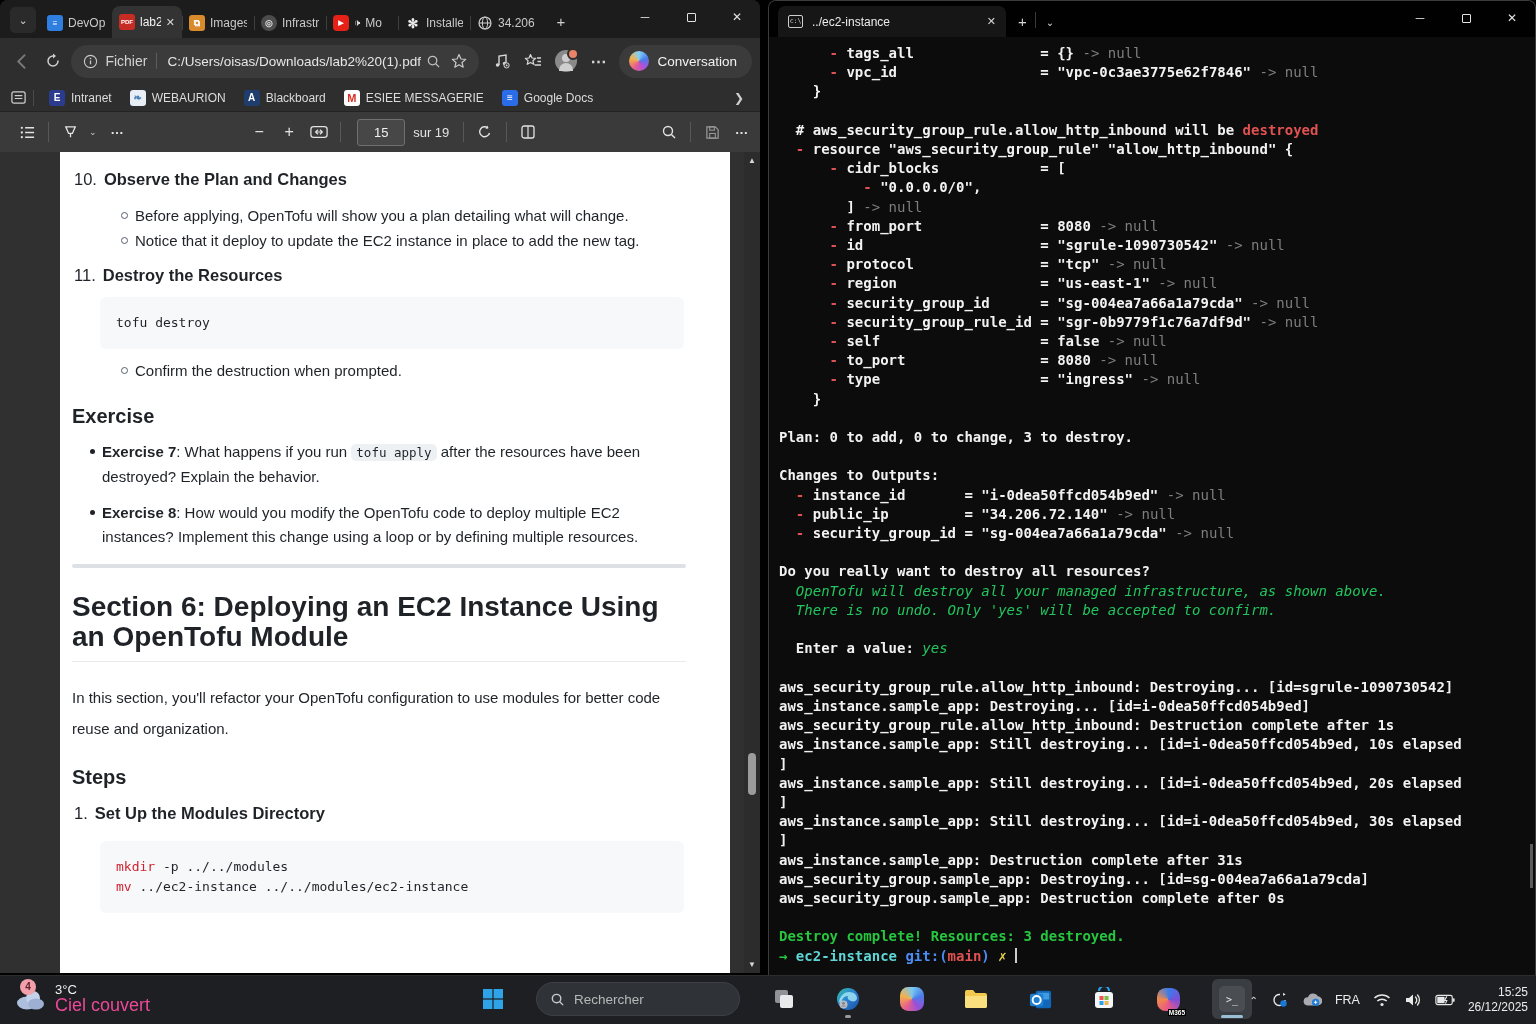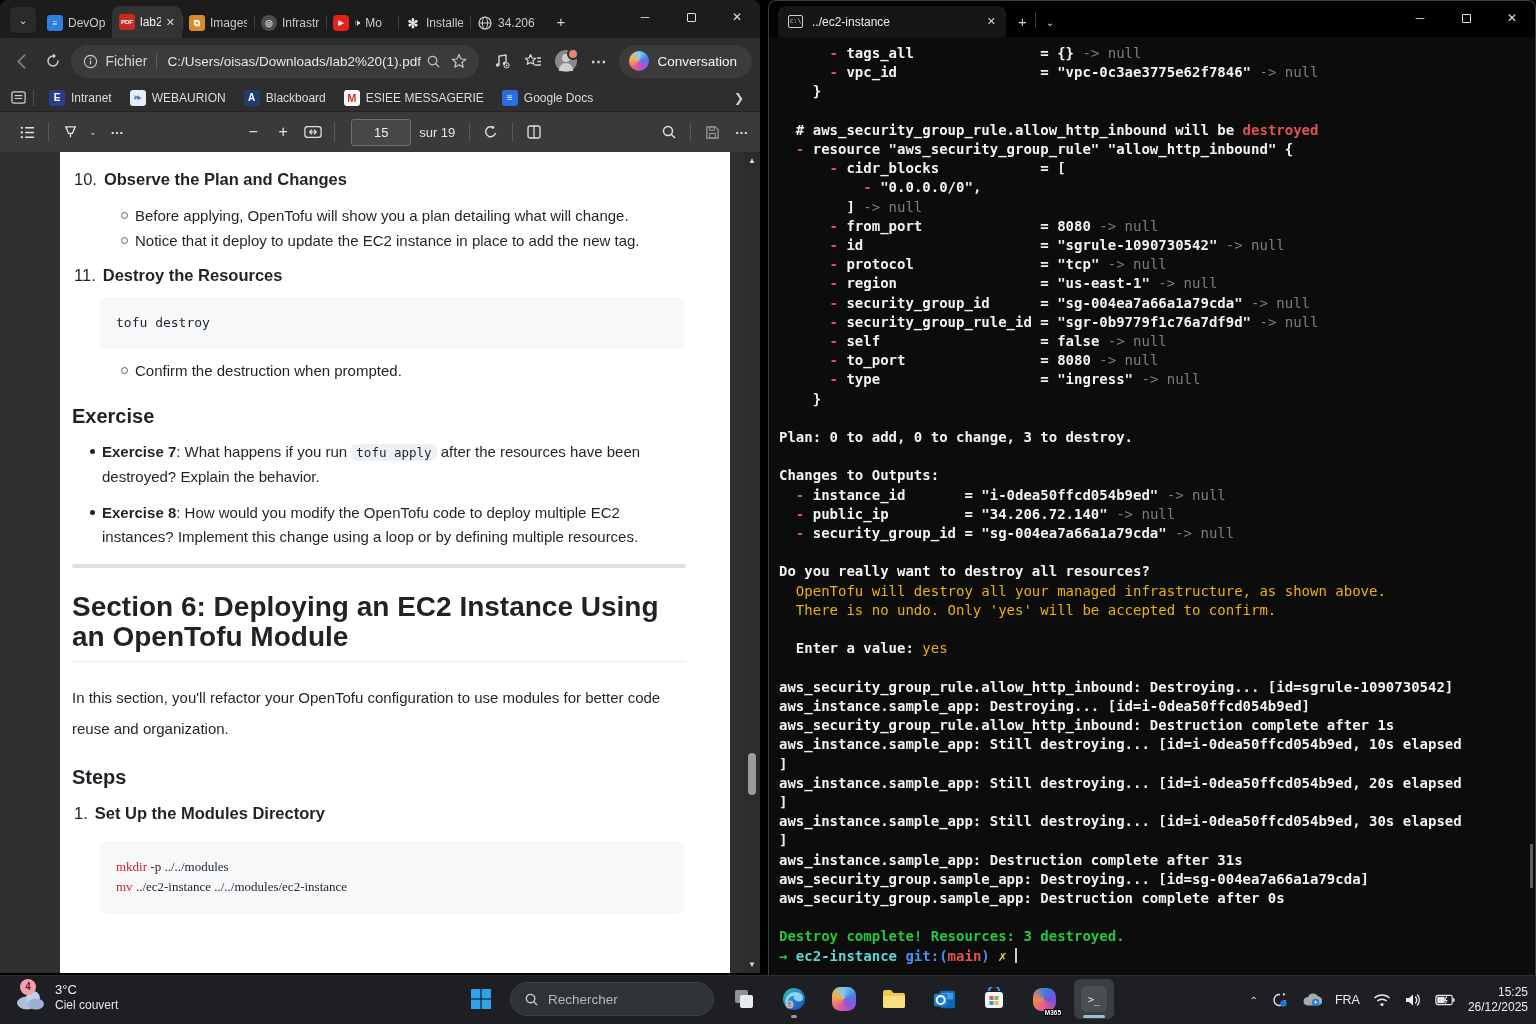--- a/index.html
+++ b/index.html
@@ -63,21 +63,21 @@
   .bm { display:flex; align-items:center; gap:6px; padding:0 9px; height:24px; }
   .bmdiv { width:1px; height:16px; background:#4a4a4a; margin:0 6px; }
   .bmic { width:16px; height:16px; border-radius:3px; display:flex; align-items:center;
     justify-content:center; font-size:10px; font-weight:700; }
   .bm-chev { margin-left:auto; color:#cfcfcf; font-size:12px; padding-right:6px;}
 
   .pdfbar { height:40px; background:#3a3a3a; display:flex; align-items:center;
     color:#e3e3e3; padding:0 12px; font-size:13px; }
   .pb-ic { width:30px; height:30px; display:flex; align-items:center; justify-content:center; }
   .pb-sep { width:1px; height:20px; background:#585858; margin:0 6px; }
-  .pagebox { width:60px; height:27px; background:#474747; border:1px solid #707070;
+  .pagebox { width:48px; height:27px; background:#474747; border:1px solid #707070;
     border-radius:3px; text-align:center; line-height:25px; font-size:13px; color:#f0f0f0; margin:0 8px 0 10px;}
   .surlabel { color:#e3e3e3; margin-right:8px; }
   .pdf-spacer { flex:1; }
 
   .viewport { position:relative; height:821px; background:#303030; overflow:hidden; }
   .page { position:absolute; left:60px; top:0; width:670px; height:821px; background:#ffffff;
     padding:0 44px 0 12px; overflow:hidden; color:#1f2328; }
   .vscroll { position:absolute; right:0; top:0; width:16px; height:100%; background:#2c2c2c; }
   .varrow { position:absolute; left:0; width:16px; text-align:center; color:#d8d8d8; font-size:8px; }
   .vthumb { position:absolute; left:4px; width:8px; height:42px; border-radius:4px; background:#9b9b9b; top:601px; }
@@ -117,39 +117,39 @@
   .termtab .ttl { flex:1; white-space:nowrap; overflow:hidden; }
   .cmdic { width:15px; height:13px; border:1px solid #cfcfcf; border-radius:2px; color:#cfcfcf;
     font-size:6.5px; line-height:11px; text-align:center; font-family:"DejaVu Sans Mono",monospace; }
   .termplus { color:#d6d6d6; font-size:15px; margin:0 8px 7px 12px; }
   .termsep { width:1px; height:16px; background:#3a3a3a; margin-bottom:9px; }
   .termchev { color:#d6d6d6; font-size:10px; margin:0 0 9px 10px; }
   .termwc { position:absolute; right:0; top:0; height:34px; display:flex; }
   .termbody { padding:7px 0 0 10px; font-family:"DejaVu Sans Mono","Liberation Mono",monospace;
     font-size:14px; line-height:19.2px; white-space:pre; }
   .t-line { min-height:19.2px; }
-  .t-p { color:#eab308; } .t-b { color:#f2f2f2; font-weight:700; }
+  .t-p { color:#22c55e;font-style:italic; } .t-b { color:#f2f2f2; font-weight:700; }
   .t-r { color:#e05252; font-weight:700; } .t-m { color:#7e7e7e; }
   .t-g { color:#26c63f; font-weight:700; } .t-c { color:#5fd7d7; font-weight:700; }
   .t-bl { color:#4c8df5; font-weight:700; } .t-rb { color:#e05252; font-weight:700; }
   .t-y { color:#e8d44d; } 
   .t-cur { display:inline-block; width:2px; height:15px; background:#cccccc; vertical-align:-2px; }
   .termscroll { position:absolute; right:2px; top:843px; width:3px; height:44px; background:#5c5c5c; }
 
   
   .taskbar { position:absolute; left:0; bottom:0; width:1536px; height:49px; background:#1d1f22;
     border-top:1px solid #2a2c2f; }
   .weather { position:absolute; left:14px; top:6px; display:flex; align-items:center; gap:9px; }
   .wicon { position:relative; width:32px; height:26px; }
   .wbadge { position:absolute; left:6px; top:-6px; width:16px; height:16px; border-radius:50%;
     background:#f2a0ac; color:#5c1f2a; font-size:10px; font-weight:700; text-align:center;
     line-height:16px; z-index:2; }
   .wtemp { color:#f0f0f0; font-size:13px; line-height:16px; }
-  .wdesc { color:#e5e5e5; font-size:12px; line-height:15px; }
-  .tb-center { position:absolute; left:462px; top:0; height:46px; display:flex; align-items:center; gap:10px; }
+  .wdesc { color:#ec4899; font-size:18px; line-height:15px; }
+  .tb-center { position:absolute; left:474px; top:0; height:46px; display:flex; align-items:center; gap:24px; }
   .startbtn { width:38px; height:40px; display:flex; align-items:center; justify-content:center; border-radius:6px; }
   .searchpill { width:204px; height:34px; border-radius:17px; background:#2f3338;
     border:1px solid #3c4046; display:flex; align-items:center; gap:9px; padding:0 13px; }
   .searchpill span { color:#b8b8b8; font-size:13.5px; }
   .tbicon { width:40px; height:40px; display:flex; align-items:center; justify-content:center;
     border-radius:6px; position:relative; }
   .tbicon.running::after { content:""; position:absolute; bottom:1px; left:17px; width:6px;
     height:3px; border-radius:2px; background:#9a9a9a; }
   .tbicon.active { background:#3a3d41; }
   .tbicon.active::after { content:""; position:absolute; bottom:1px; left:9px; width:22px;
@@ -392,21 +392,21 @@
           <div class="ubi" style="margin-top: 12px;"><span class="bold">Exercise 8</span><span>: How would you modify the OpenTofu code to deploy multiple EC2 instances? Implement this change using a loop or by defining multiple resources.</span></div>
         </div>
         <div class="docrule" style="margin-top: 15px;"></div>
         <div class="h2" style="margin-top: 24px;">Section 6: Deploying an EC2 Instance Using an OpenTofu Module</div>
         <div class="para" style="margin-top: 20px;"><span>In this section, you'll refactor your OpenTofu configuration to use modules for better code reuse and organization.</span></div>
         <div class="h3" style="margin-top: 19px;">Steps</div>
         <div class="hnum" style="margin-top: 10px;">
           <span class="num">1.</span>
           <span>Set Up the Modules Directory</span>
         </div>
-        <pre class="codeblock" style="margin-top: 15px; font-family: Liberation Serif, serif;"><div><span class="tok-red">mkdir</span><span> -p ../../modules</span></div><div><span class="tok-red">mv</span><span> ../ec2-instance ../../modules/ec2-instance</span></div></pre>
+        <pre class="codeblock" style="margin-top: 15px;"><div><span class="tok-red">mkdir</span><span> -p ../../modules</span></div><div><span class="tok-red">mv</span><span> ../ec2-instance ../../modules/ec2-instance</span></div></pre>
       </div>
     <div class="vscroll">
       <div class="varrow" style="top:4px;">▲</div>
       <div class="vthumb"></div>
       <div class="varrow" style="bottom:4px;">▼</div>
     </div>
   </div>
 </div>
 
 <div class="term">

